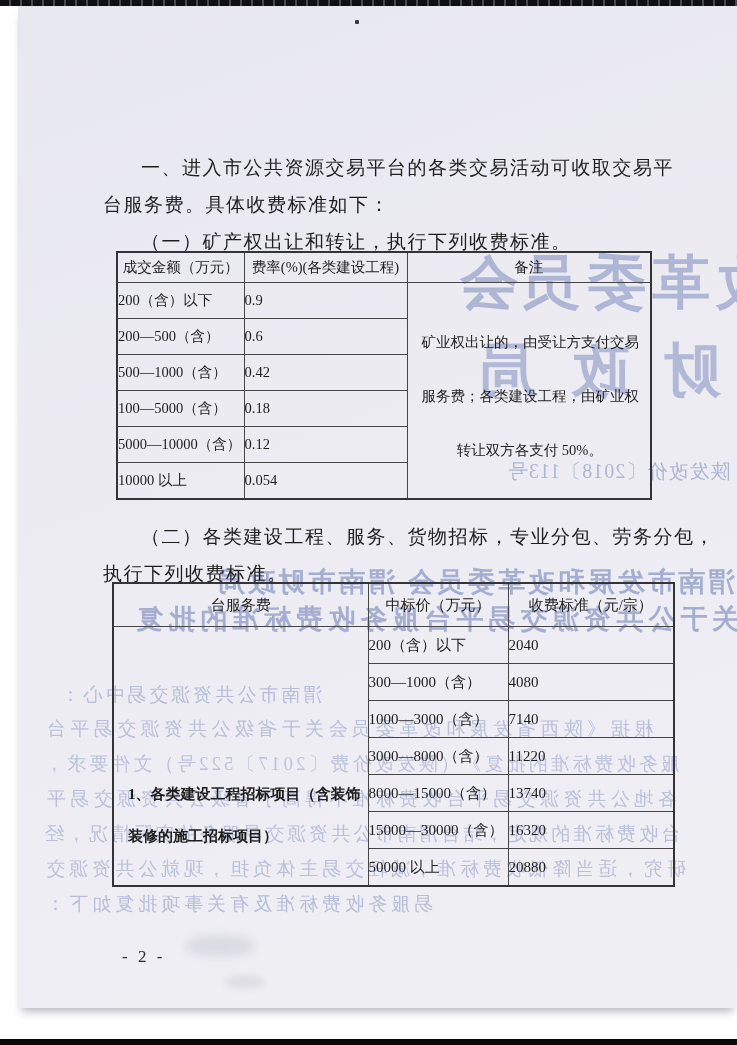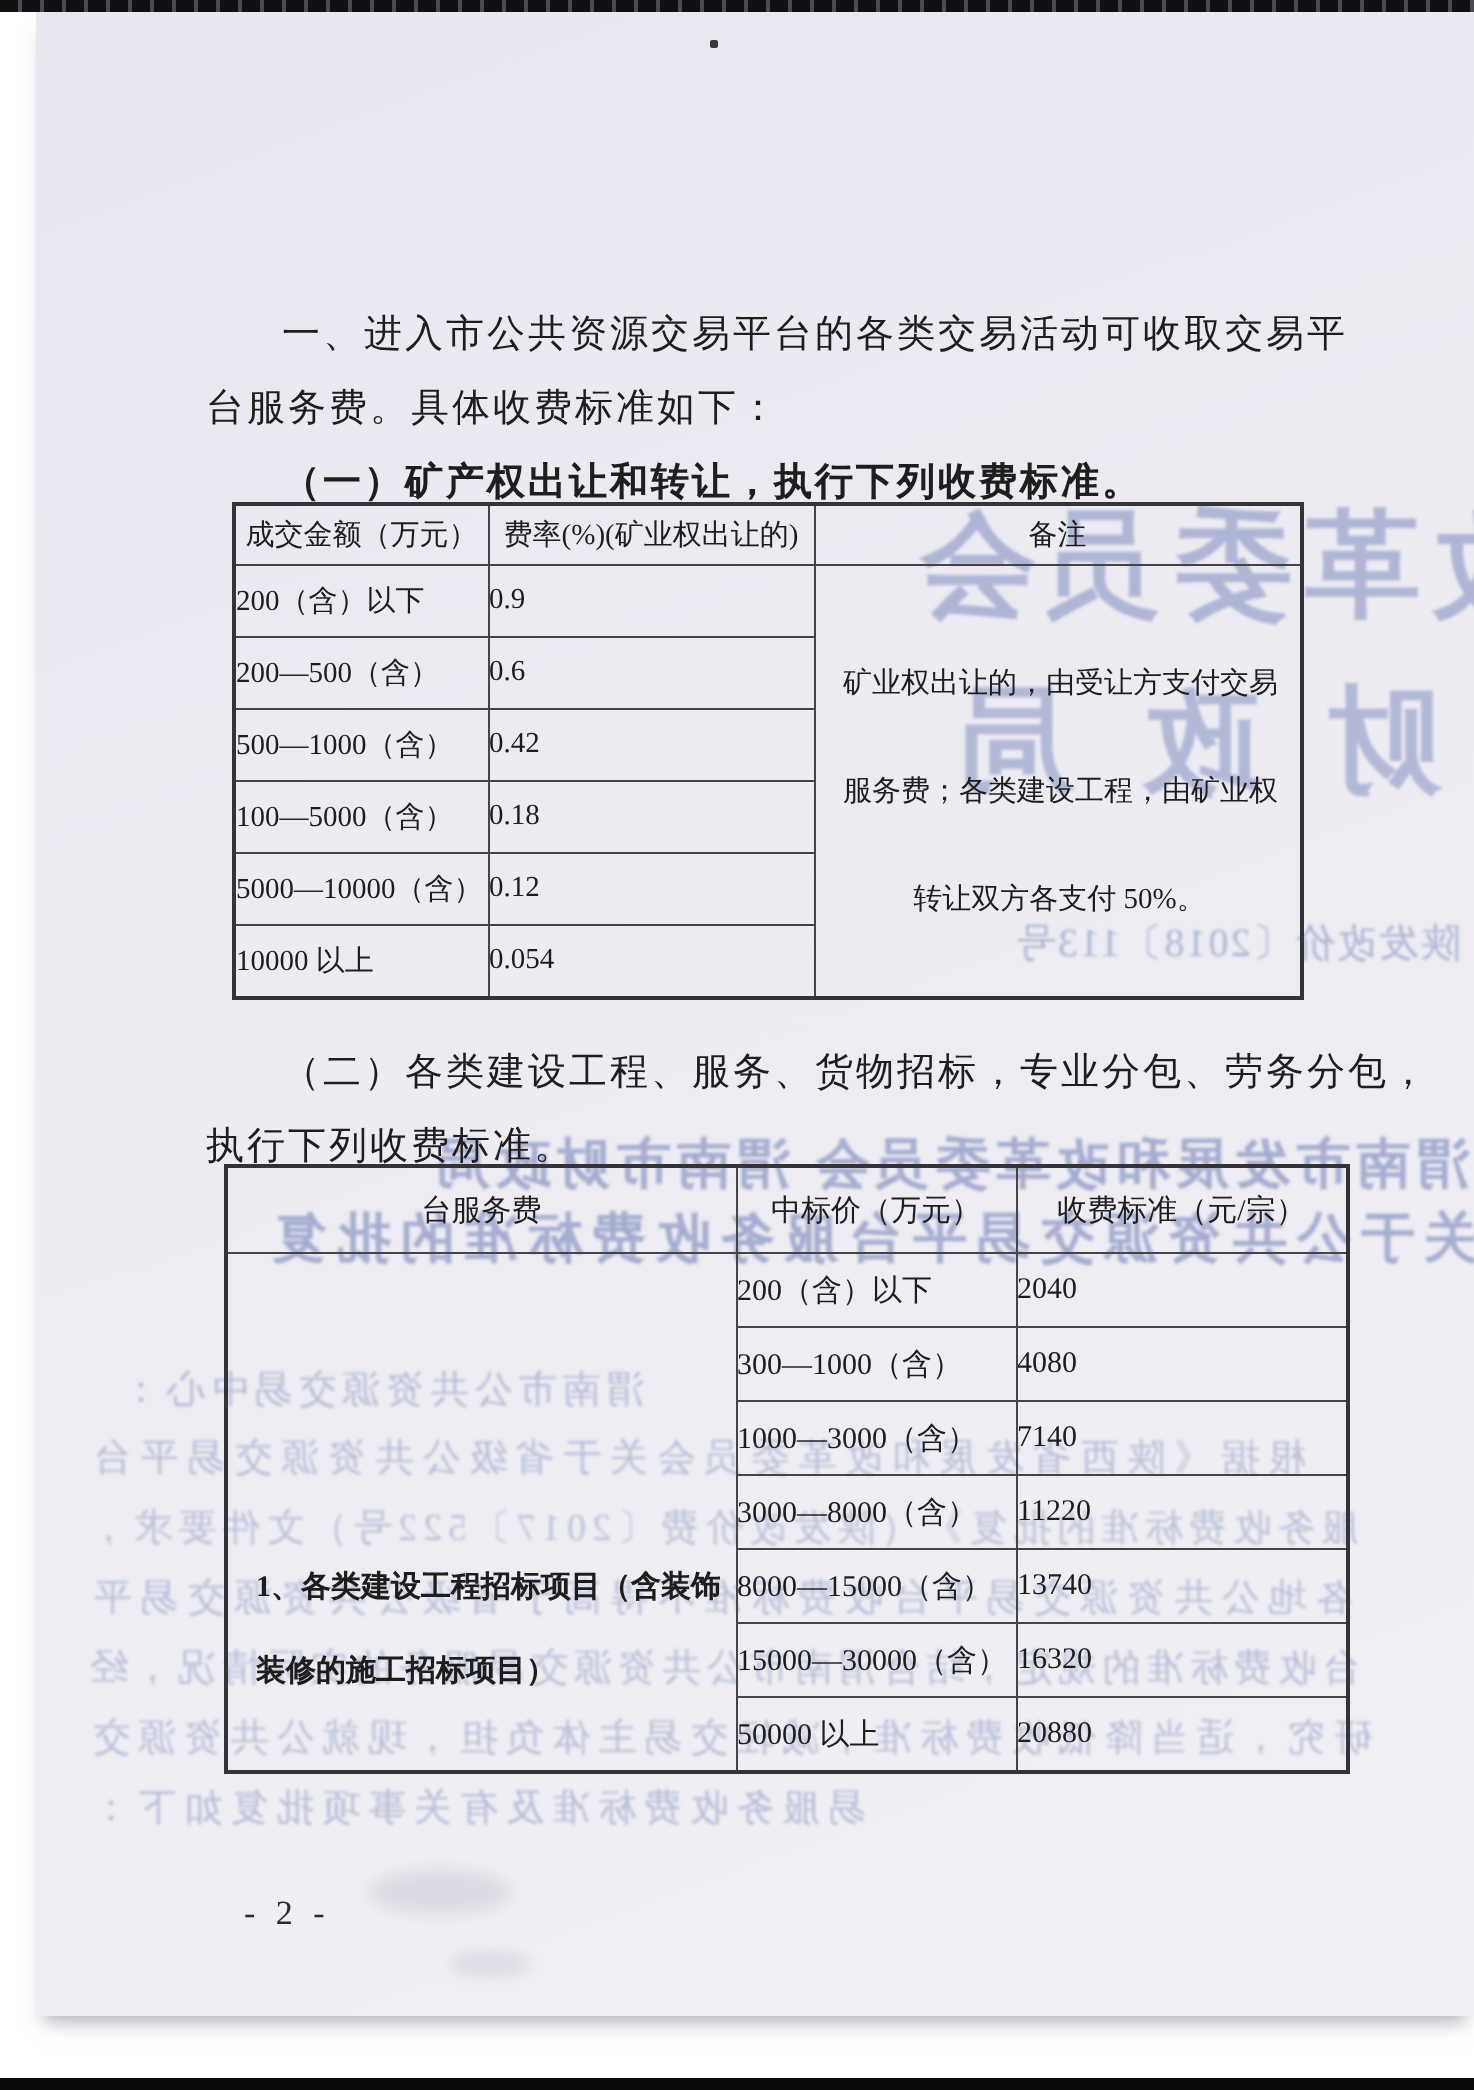--- a/index.html
+++ b/index.html
@@ -18,21 +18,21 @@
     box-shadow:0 7px 9px -4px rgba(110,110,130,.55);
   }
   .bleed{position:absolute;inset:0;z-index:1;}
   .content{position:absolute;inset:0;z-index:2;color:#1e1e1e;}
 
   
   .par{position:absolute;left:85px;width:612px;font-size:19px;letter-spacing:1.5px;}
   .par .line{height:37px;line-height:37px;white-space:nowrap;}
   .par .line.first{padding-left:2em;}
   #par-intro{top:143px;}
-  #par-sec1{top:217px;font-weight:bold;}
+  #par-sec1{top:217px;}
   #par-sec2{top:512px;}
 
   
   table{border-collapse:collapse;position:absolute;table-layout:fixed;
     color:#1d1d1d;background:transparent;}
   th,td{border:1px solid #454548;font-weight:normal;
     vertical-align:middle;padding:0;overflow:hidden;}
   #table1{left:98px;top:245px;width:534px;font-size:14.5px;border:2px solid #333338;}
   #table1 th{height:29px;}
   #table1 td{height:35px;}
@@ -101,21 +101,21 @@
 
       <table id="table1">
         <colgroup>
           <col style="width:127px">
             <col style="width:163px">
             <col style="width:244px">
         </colgroup>
         <thead>
             <tr>
               <th>成交金额（万元）</th>
-              <th>费率(%)(矿业权出让的)</th>
+              <th>费率(%)(各类建设工程)</th>
               <th>备注</th>
             </tr>
           </thead>
         <tbody>
             <tr>
               <td>200（含）以下</td>
               <td>0.9</td>
               <td class="remark" rowspan="6">
                 <div class="rline">矿业权出让的，由受让方支付交易</div>
                 <div class="rline">服务费；各类建设工程，由矿业权</div>

